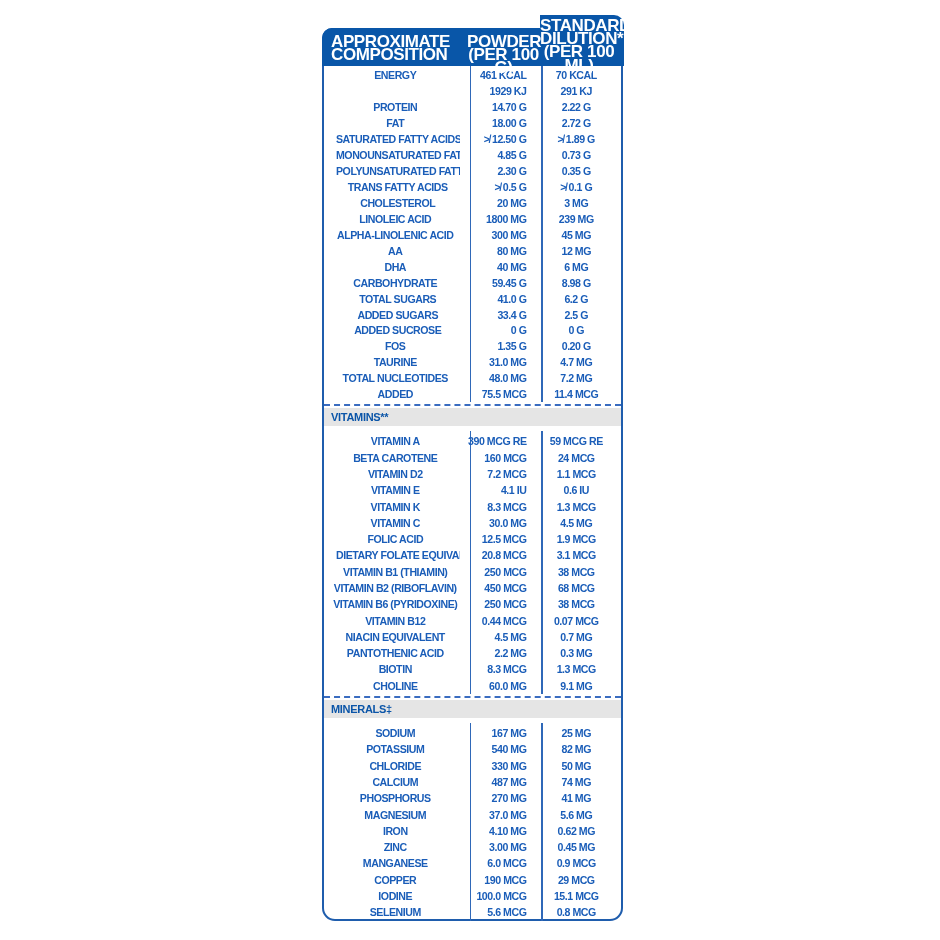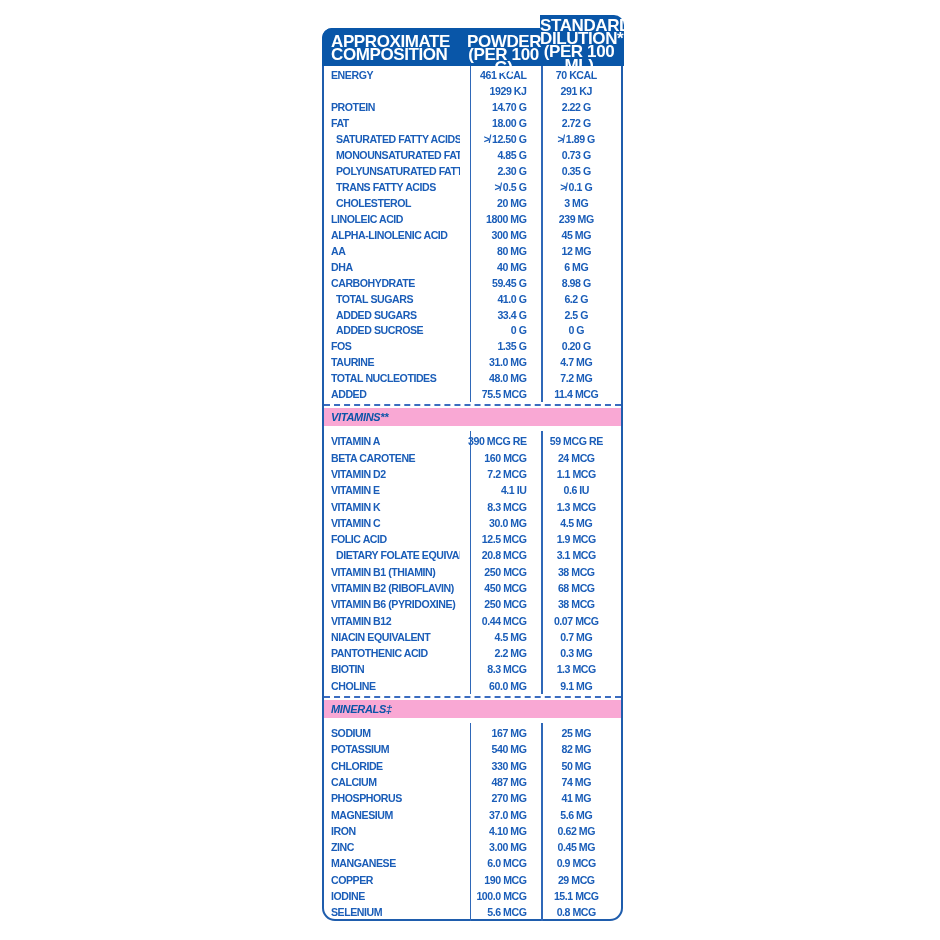--- a/index.html
+++ b/index.html
@@ -19,30 +19,30 @@
   .hdr-dilution{left:216px;width:78px;top:-11px;text-align:center;}
   
   .tbody{position:absolute;left:0;right:0;top:35.5px;bottom:0;display:flex;flex-direction:column;}
   .rows-wrap{position:relative;padding-top:2px;}
   .rows-wrap.grow{flex:1;}
   .vline{position:absolute;top:0;bottom:0;width:1.5px;background:#2f68b8;}
   .vline.v1{left:145.5px;} .vline.v2{left:217px;}
   .row{display:flex;align-items:center;height:15.95px;position:relative;z-index:1;}
   .sec .row{height:16.3px;}
   .cell-label{flex:1;padding-left:7px;color:#1a5db8;font-weight:bold;font-size:10.6px;
-              letter-spacing:-0.45px;white-space:nowrap;overflow:hidden;}
+              letter-spacing:-0.45px;white-space:nowrap;overflow:hidden;text-align:center;}
   .cell-label.ind{padding-left:12px;}
   .cell-powder{width:67px;padding-right:16px;text-align:right;color:#1a5db8;font-weight:bold;
                font-size:10.6px;letter-spacing:-0.45px;white-space:nowrap;}
   .cell-dilution{width:67.5px;padding-right:11px;text-align:center;color:#1a5db8;font-weight:bold;
                font-size:10.6px;letter-spacing:-0.45px;white-space:nowrap;}
   .section-row{border-top:2px dashed #3a6cc0;margin-top:2px;}
-  .section-band{margin-top:2px;height:18px;background:#f9a8d4;color:#0b55a8;font-weight:bold;
+  .section-band{margin-top:2px;height:18px;background:#e5e5e5;color:#0b55a8;font-weight:bold;
                 font-size:11px;letter-spacing:-0.3px;line-height:18px;padding-left:7px;
-                margin-bottom:5px;font-style:italic;}
+                margin-bottom:5px;}
 </style>
 </head>
 <body>
 
 <div class="canvas">
   <div class="ntable">
     <div class="band"></div>
     <div class="raised"></div>
 
     <div class="hdr-txt hdr-comp">

